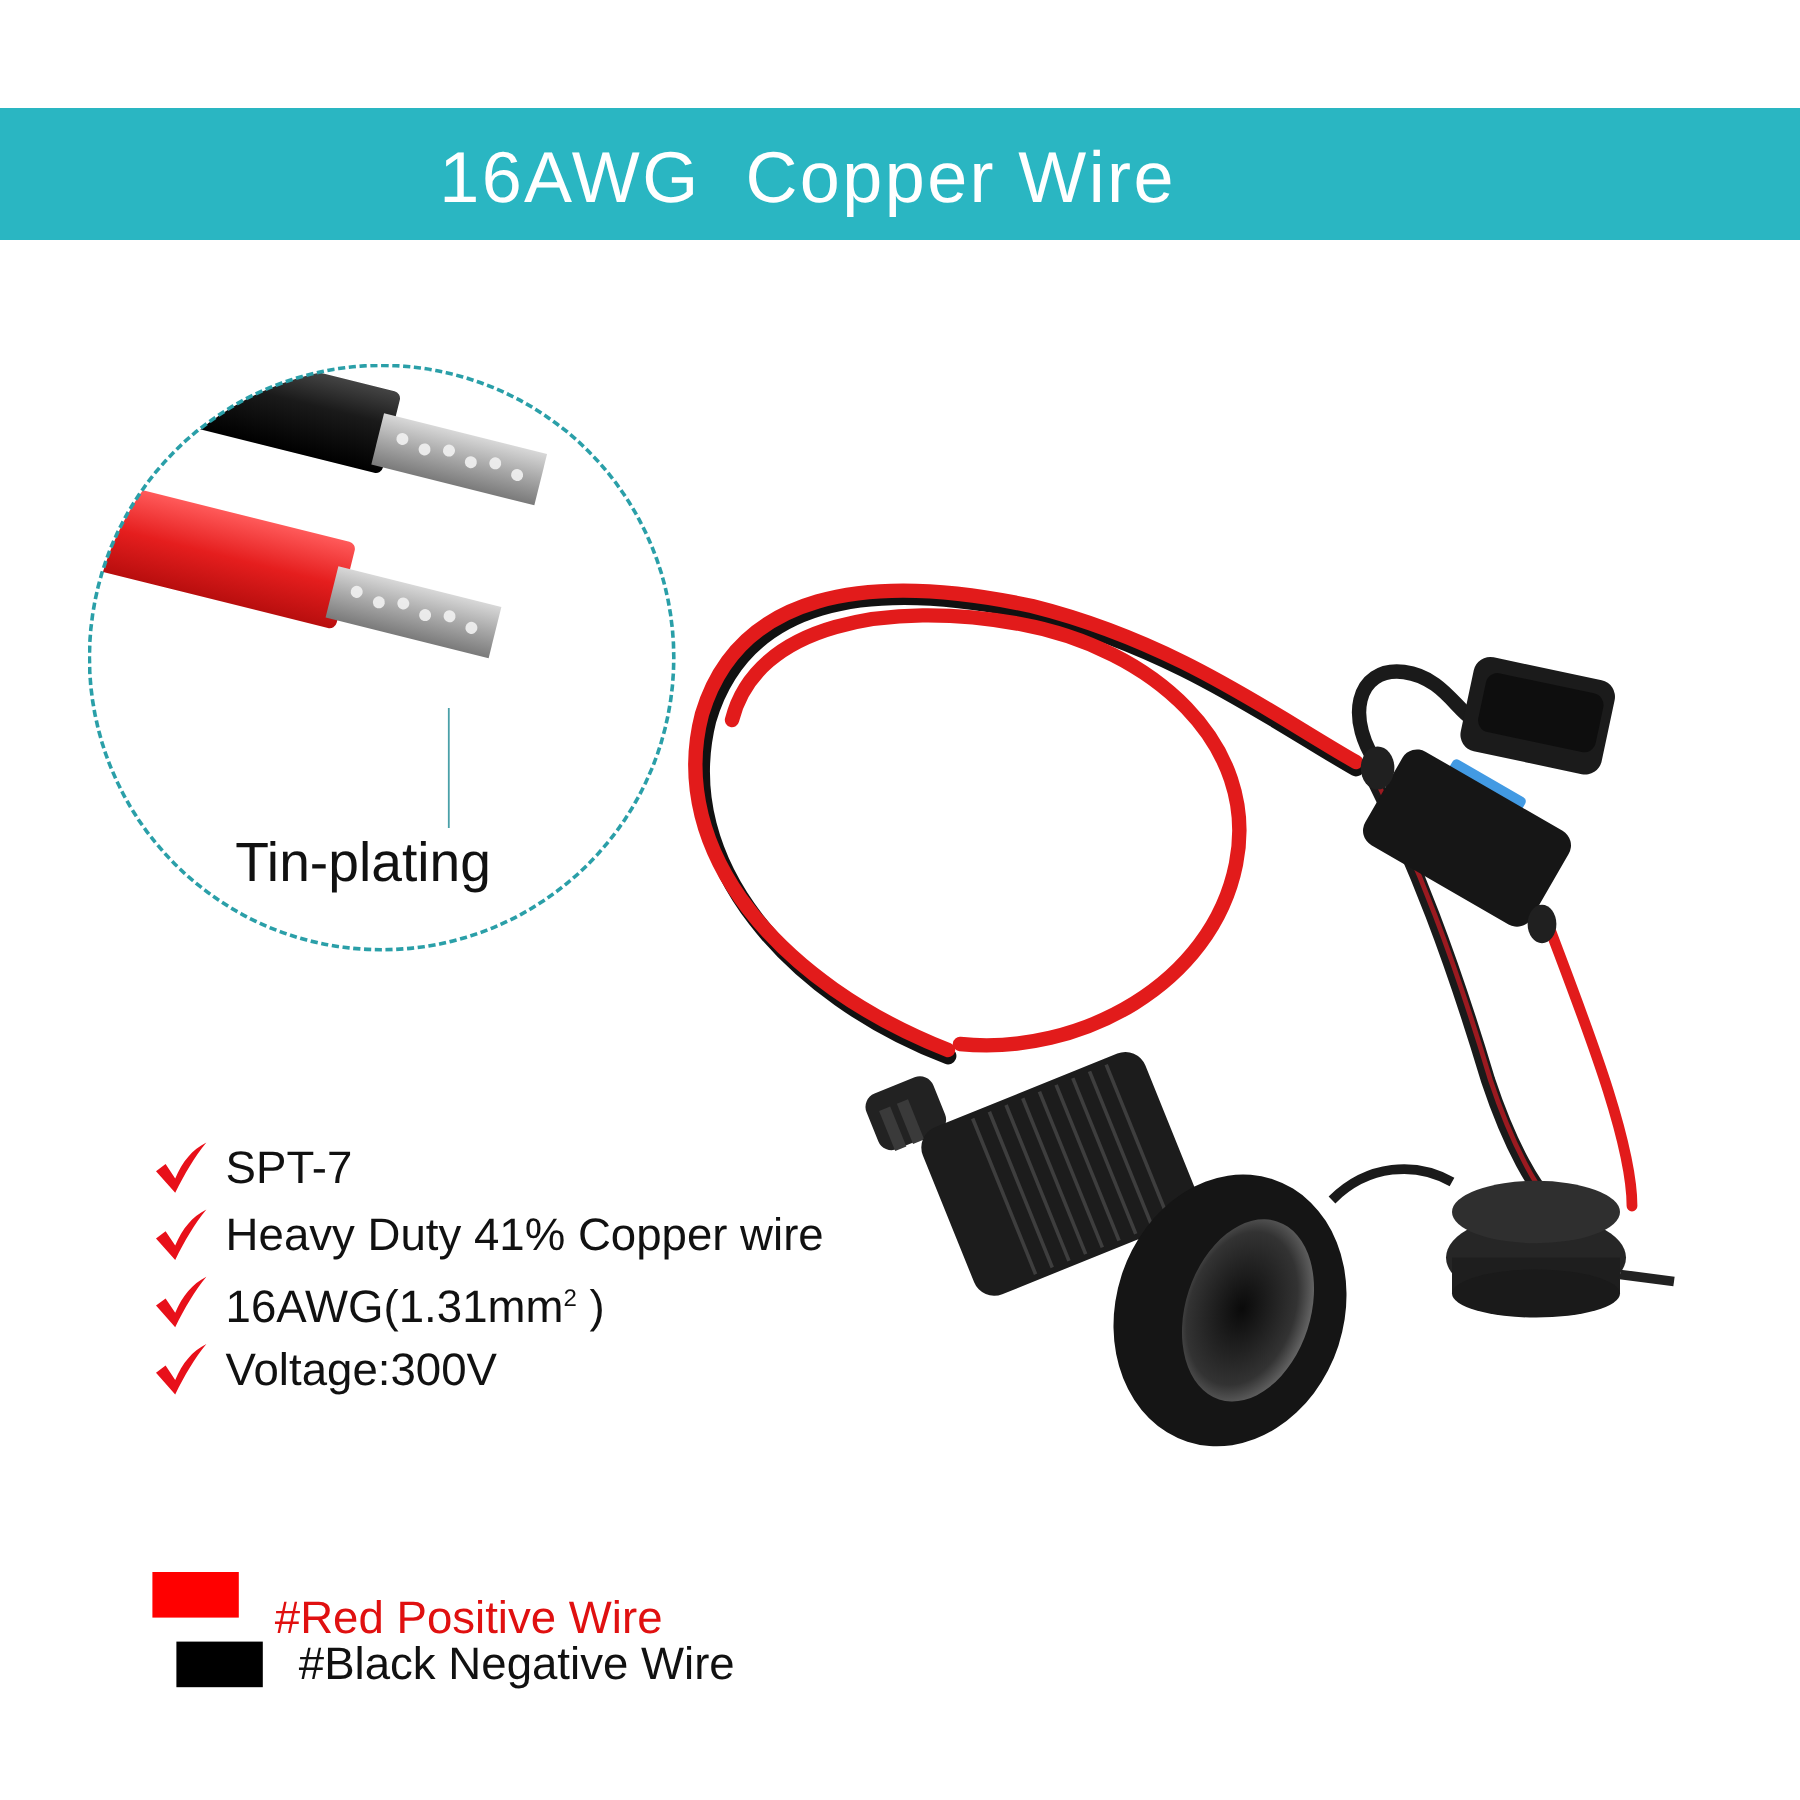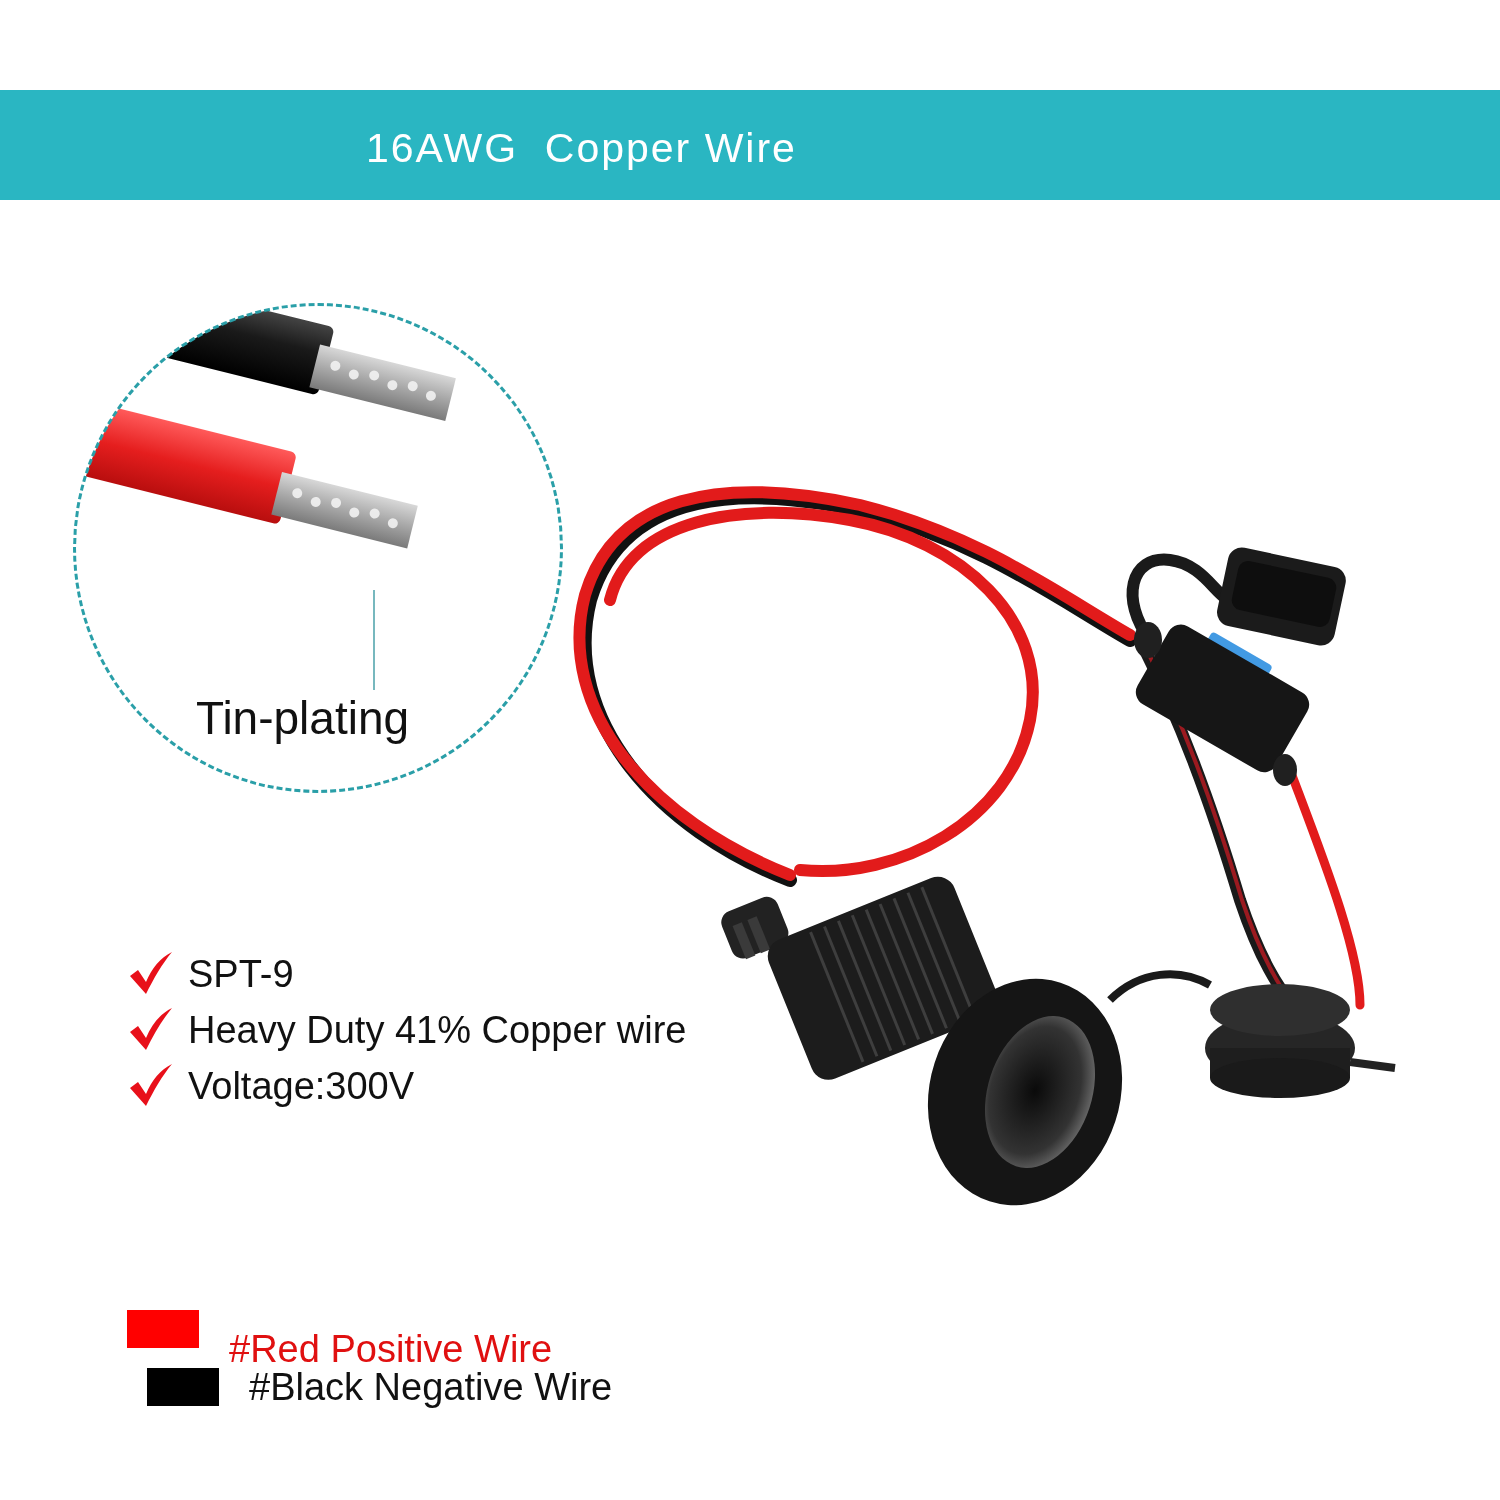--- a/index.html
+++ b/index.html
@@ -1,18 +1,18 @@
 <!DOCTYPE html>
 <html><head>
 <meta charset="utf-8">
 <style>
   html, body { margin: 0; padding: 0; background: #ffffff; }
   body { width: 1500px; height: 1500px; position: relative; overflow: hidden; font-family: "Liberation Sans", "DejaVu Sans", sans-serif; }
   .banner { position: absolute; left: 0; top: 90px; width: 1500px; height: 110px; background: #2ab6c2; }
-  .banner-title { position: absolute; left: 366px; top: 112px; font-size: 41px; color: #ffffff; letter-spacing: 2px; white-space: pre; line-height: 72px; }
+  .banner-title { position: absolute; left: 366px; top: 112px; font-size: 60px; color: #ffffff; letter-spacing: 2px; white-space: pre; line-height: 72px; }
   .zoom-circle { position: absolute; left: 73px; top: 303px; width: 490px; height: 490px; border: 3px dashed #2a9fa8; border-radius: 50%; box-sizing: border-box; }
   .illus { position: absolute; left: 0; top: 0; }
   .tin-label { position: absolute; left: 196px; top: 690px; font-size: 46px; color: #111; line-height: 56px; text-align: right; }
   .features { position: absolute; left: 126px; top: 946px; }
   .feature { position: relative; height: 56px; display: flex; align-items: center; }
   .check { width: 48px; height: 48px; margin-right: 14px; }
   .feature-text { font-size: 38px; color: #111; line-height: 46px; white-space: pre; }
   .feature-text sup { font-size: 20px; }
   .legend { position: absolute; left: 127px; }
   .legend-item { position: absolute; left: 0; display: flex; align-items: center; white-space: nowrap; }
@@ -144,27 +144,33 @@
 </svg>
 
 <div class="zoom-circle"></div>
 <div class="tin-label">Tin-plating</div>
 
 <div class="features">
   <div class="feature">
     <svg class="check" viewBox="0 0 48 48">
         <path d="M4 26 L12 20 L20 32 C26 18, 34 8, 46 2 C36 14, 28 28, 20 44 Z" fill="#e8101a"></path>
       </svg>
-    <span class="feature-text">SPT-9</span>
+    <span class="feature-text">SPT-7</span>
   </div>
   <div class="feature">
     <svg class="check" viewBox="0 0 48 48">
         <path d="M4 26 L12 20 L20 32 C26 18, 34 8, 46 2 C36 14, 28 28, 20 44 Z" fill="#e8101a"></path>
       </svg>
     <span class="feature-text">Heavy Duty 41% Copper wire</span>
+  </div>
+  <div class="feature">
+    <svg class="check" viewBox="0 0 48 48">
+        <path d="M4 26 L12 20 L20 32 C26 18, 34 8, 46 2 C36 14, 28 28, 20 44 Z" fill="#e8101a"></path>
+      </svg>
+    <span class="feature-text"><span>16AWG(1.31mm</span><sup>2</sup><span> )</span></span>
   </div>
   <div class="feature">
     <svg class="check" viewBox="0 0 48 48">
         <path d="M4 26 L12 20 L20 32 C26 18, 34 8, 46 2 C36 14, 28 28, 20 44 Z" fill="#e8101a"></path>
       </svg>
     <span class="feature-text">Voltage:300V</span>
   </div>
 </div>
 
 <div class="legend">

